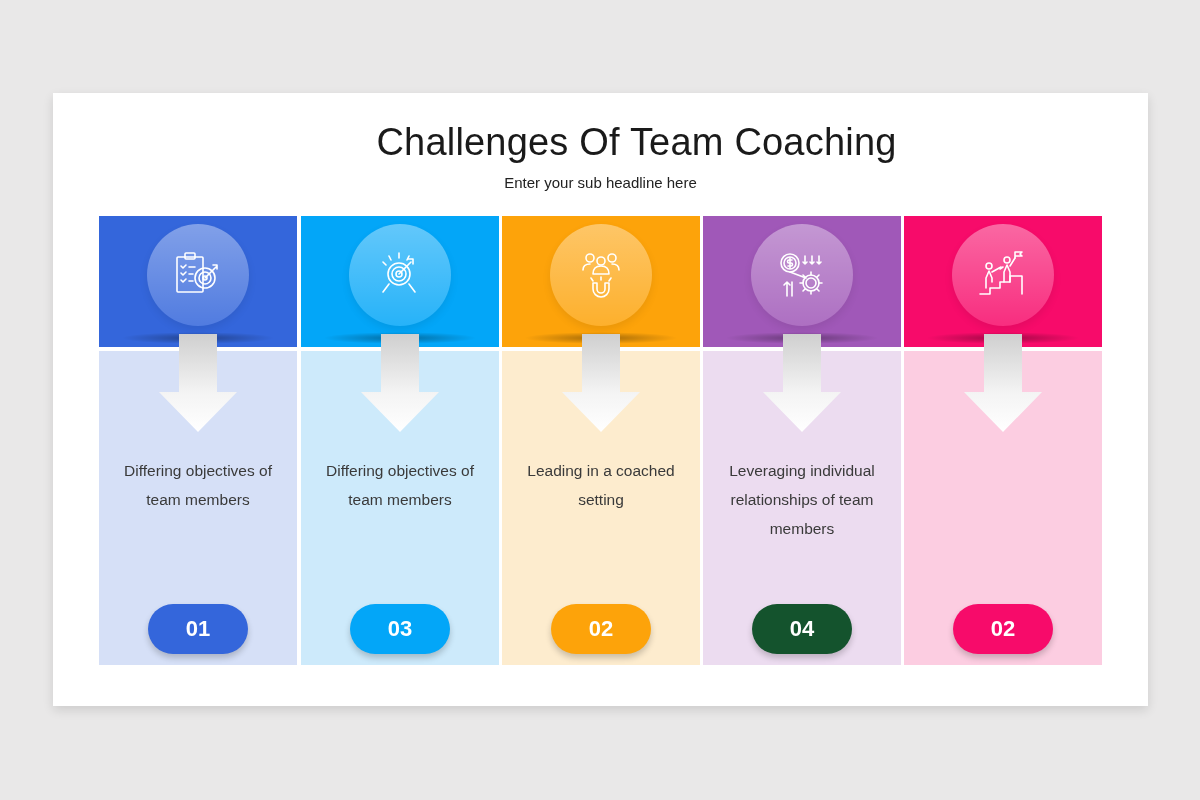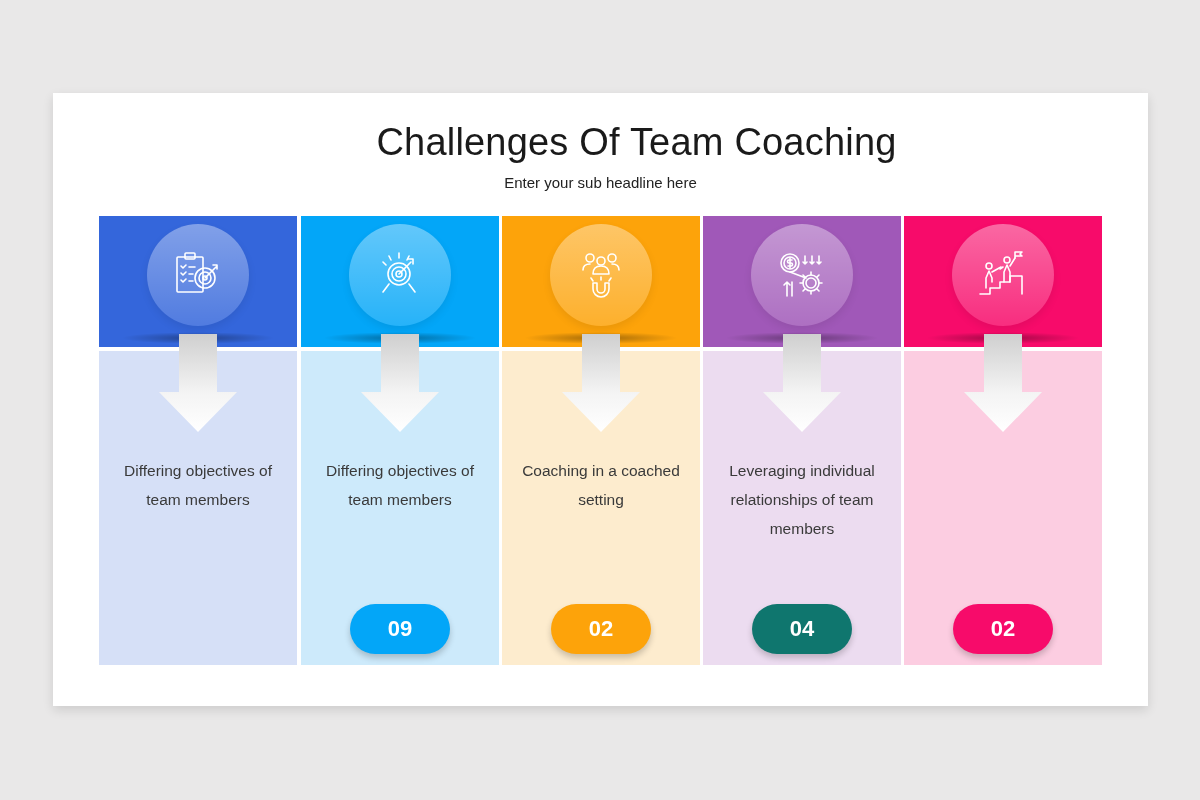--- a/index.html
+++ b/index.html
@@ -44,20 +44,21 @@
         <defs>
           <linearGradient id="ag0" x1="0" y1="0" x2="0" y2="1">
             <stop offset="0" stop-color="#cfcfcf"></stop>
             <stop offset="0.6" stop-color="#f4f4f4"></stop>
             <stop offset="1" stop-color="#ffffff"></stop>
           </linearGradient>
         </defs>
         <path d="M20 0h38v58h20L39 98 0 58h20z" fill="url(#ag0)"></path>
       </svg>
     <div class="desc">Differing objectives of team members</div>
+    <div class="badge" style="background: rgb(52, 102, 219);">01</div>
   </div>
 
   <div class="col" style="left:248px;">
     <div class="top" style="background: rgb(3, 166, 248);">
       <div class="circle">
         <svg viewBox="0 0 50 50" fill="none" stroke="#fff" stroke-width="1.6" stroke-linecap="round" stroke-linejoin="round">
           <circle cx="24" cy="24" r="11"></circle>
             <circle cx="24" cy="24" r="7"></circle>
             <circle cx="24" cy="24" r="3"></circle>
           <path d="M24 24l12-12M33 9l5 0 0 5"></path>
@@ -72,21 +73,21 @@
         <defs>
           <linearGradient id="ag1" x1="0" y1="0" x2="0" y2="1">
             <stop offset="0" stop-color="#cfcfcf"></stop>
             <stop offset="0.6" stop-color="#f4f4f4"></stop>
             <stop offset="1" stop-color="#ffffff"></stop>
           </linearGradient>
         </defs>
         <path d="M20 0h38v58h20L39 98 0 58h20z" fill="url(#ag1)"></path>
       </svg>
     <div class="desc">Differing objectives of team members</div>
-    <div class="badge" style="background: rgb(3, 166, 248);">09</div>
+    <div class="badge" style="background: rgb(3, 166, 248);">03</div>
   </div>
 
   <div class="col" style="left:449px;">
     <div class="top" style="background: rgb(253, 163, 10);">
       <div class="circle">
         <svg viewBox="0 0 50 50" fill="none" stroke="#fff" stroke-width="1.6" stroke-linecap="round" stroke-linejoin="round">
           <circle cx="14" cy="8" r="4"></circle>
             <circle cx="36" cy="8" r="4"></circle>
             <circle cx="25" cy="11" r="4"></circle>
           <path d="M7 20c0-4 3-6 7-6M43 20c0-4-3-6-7-6M17 24c0-5 3-8 8-8s8 3 8 8z"></path>
@@ -100,21 +101,21 @@
     <svg class="arrow" viewBox="0 0 78 98">
         <defs>
           <linearGradient id="ag2" x1="0" y1="0" x2="0" y2="1">
             <stop offset="0" stop-color="#cfcfcf"></stop>
             <stop offset="0.6" stop-color="#f4f4f4"></stop>
             <stop offset="1" stop-color="#ffffff"></stop>
           </linearGradient>
         </defs>
         <path d="M20 0h38v58h20L39 98 0 58h20z" fill="url(#ag2)"></path>
       </svg>
-    <div class="desc">Coaching in a coached setting</div>
+    <div class="desc">Leading in a coached setting</div>
     <div class="badge" style="background: rgb(253, 163, 10);">02</div>
   </div>
 
   <div class="col" style="left:650px;">
     <div class="top" style="background: rgb(160, 88, 184);">
       <div class="circle">
         <svg viewBox="0 0 50 50" fill="none" stroke="#fff" stroke-width="1.6" stroke-linecap="round" stroke-linejoin="round">
           <circle cx="13" cy="13" r="9"></circle>
             <circle cx="13" cy="13" r="6"></circle>
           <path d="M15 10h-3a1.5 1.5 0 0 0 0 3h2a1.5 1.5 0 0 1 0 3h-3M13 8v10"></path>
@@ -133,21 +134,21 @@
         <defs>
           <linearGradient id="ag3" x1="0" y1="0" x2="0" y2="1">
             <stop offset="0" stop-color="#cfcfcf"></stop>
             <stop offset="0.6" stop-color="#f4f4f4"></stop>
             <stop offset="1" stop-color="#ffffff"></stop>
           </linearGradient>
         </defs>
         <path d="M20 0h38v58h20L39 98 0 58h20z" fill="url(#ag3)"></path>
       </svg>
     <div class="desc">Leveraging individual relationships of team members</div>
-    <div class="badge" style="background: #0f766e; text-align: center;">04</div>
+    <div class="badge" style="background: #14532d; text-align: center;">04</div>
   </div>
 
   <div class="col" style="left:851px;">
     <div class="top" style="background: rgb(247, 11, 106);">
       <div class="circle">
         <svg viewBox="0 0 50 50" fill="none" stroke="#fff" stroke-width="1.6" stroke-linecap="round" stroke-linejoin="round">
           <path d="M2 44h10v-6h10v-6h10v-6h12v18"></path>
           <circle cx="11" cy="16" r="3"></circle>
             <path d="M8 38v-10l3-7 3 7v4M14 22l9-5"></path>
           <circle cx="29" cy="10" r="3"></circle>

